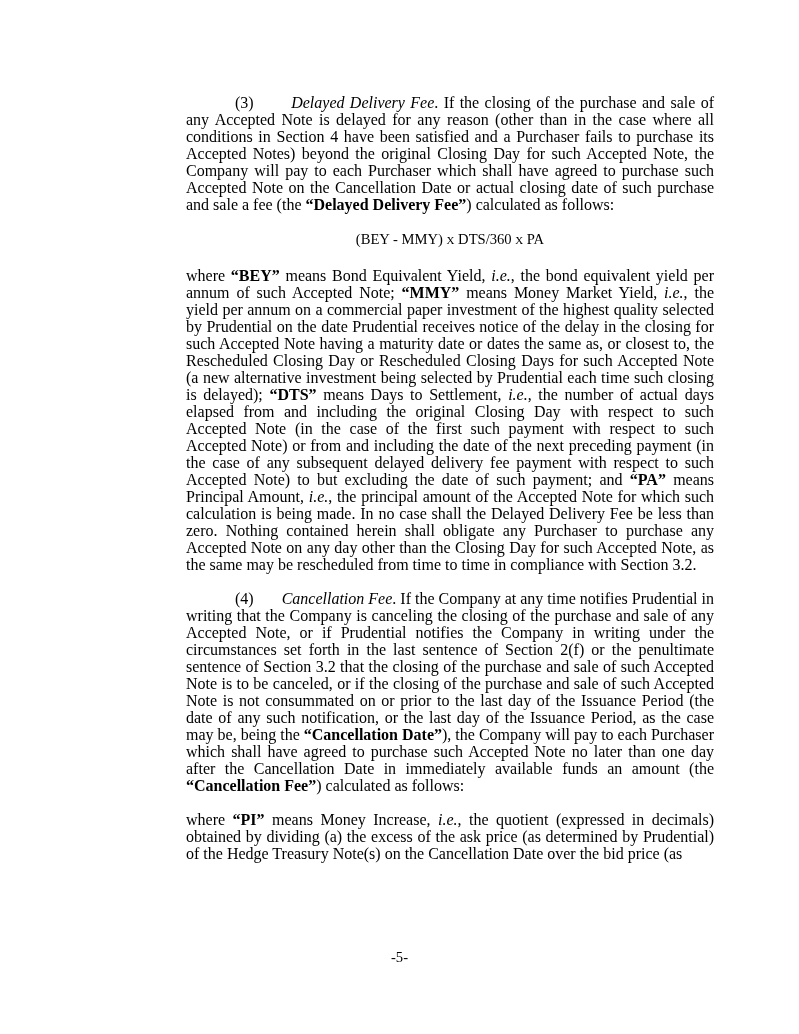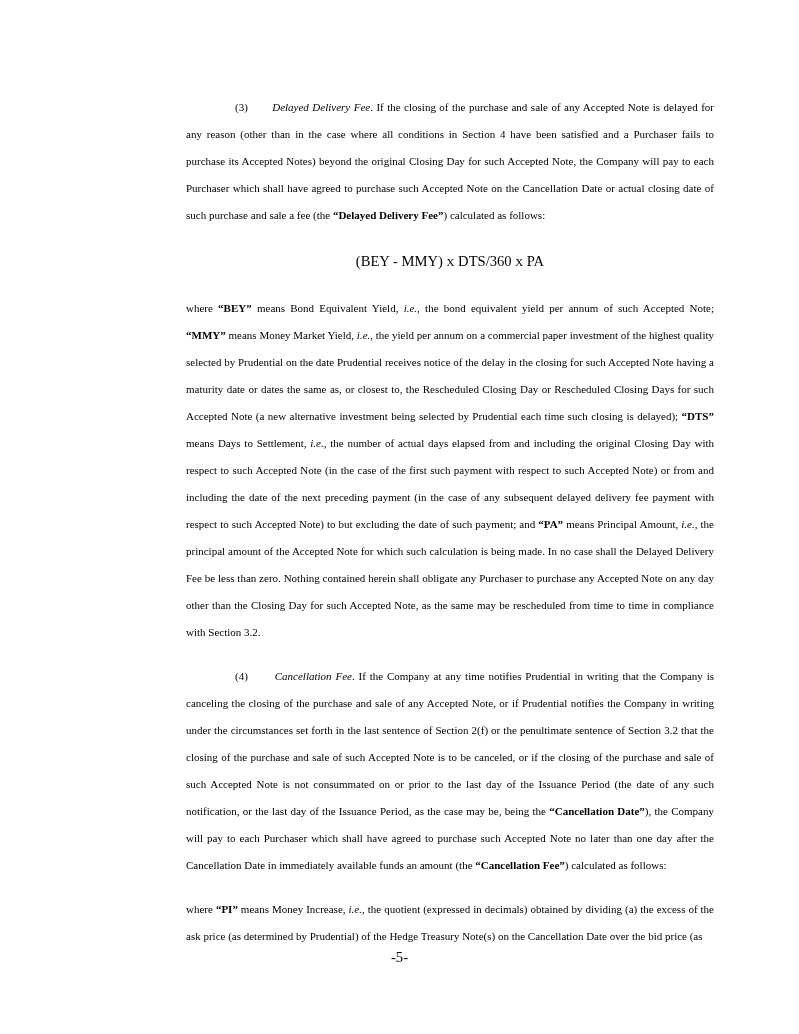--- a/index.html
+++ b/index.html
@@ -17,29 +17,29 @@
     overflow: hidden;
   }
   .content {
     position: absolute;
     left: 186px;
     top: 94px;
     width: 528px;
   }
   .para {
     margin: 0 0 17px 0;
-    font-size: 11px;
-    line-height: 27px;
+    font-size: 16px;
+    line-height: 17px;
     text-align: justify;
   }
   .para.indented {
     text-indent: 49px;
   }
   .formula {
-    margin: 23px 0;
+    margin: 17px 0;
     font-size: 14.6px;
     line-height: 18.6px;
     text-align: center;
   }
   .b { font-weight: bold; }
   .i { font-style: italic; }
   .sc { font-size: 0.75em; }
   .footer {
     position: absolute;
     left: 0;

